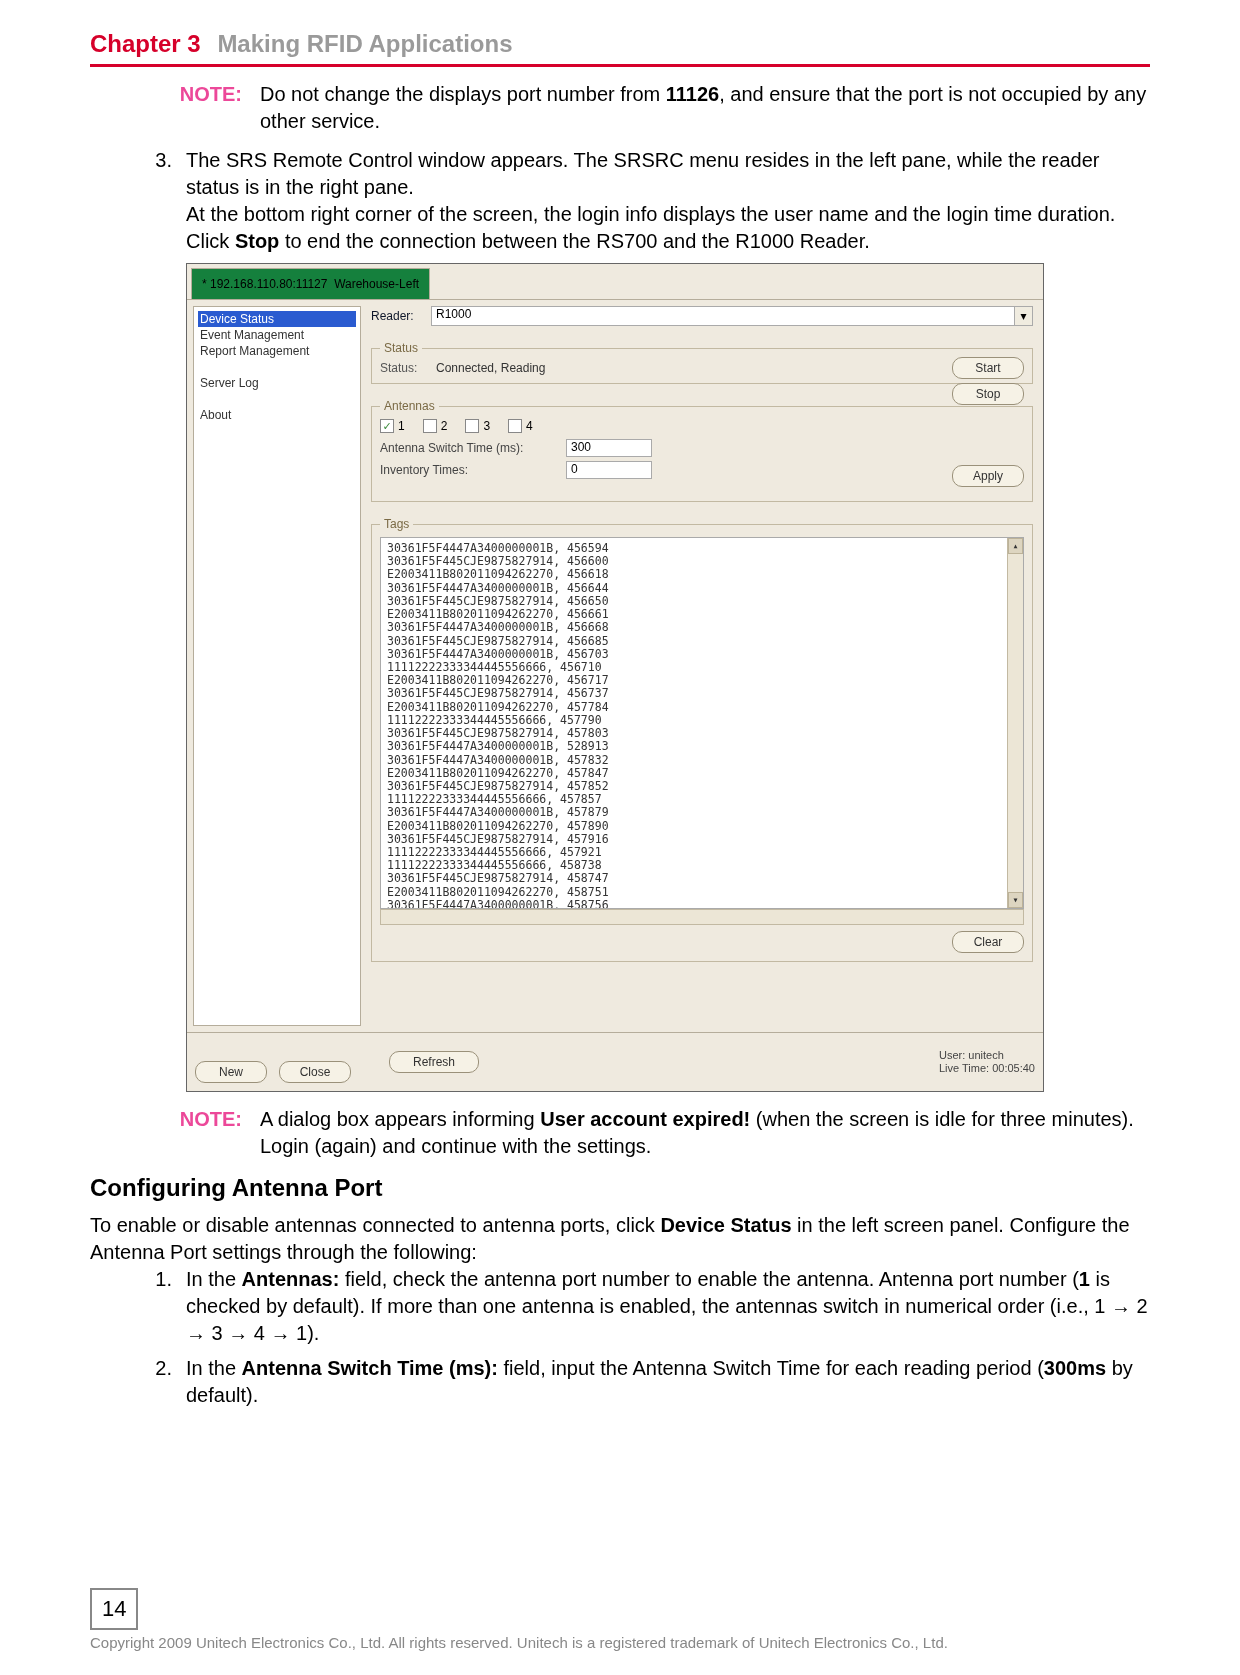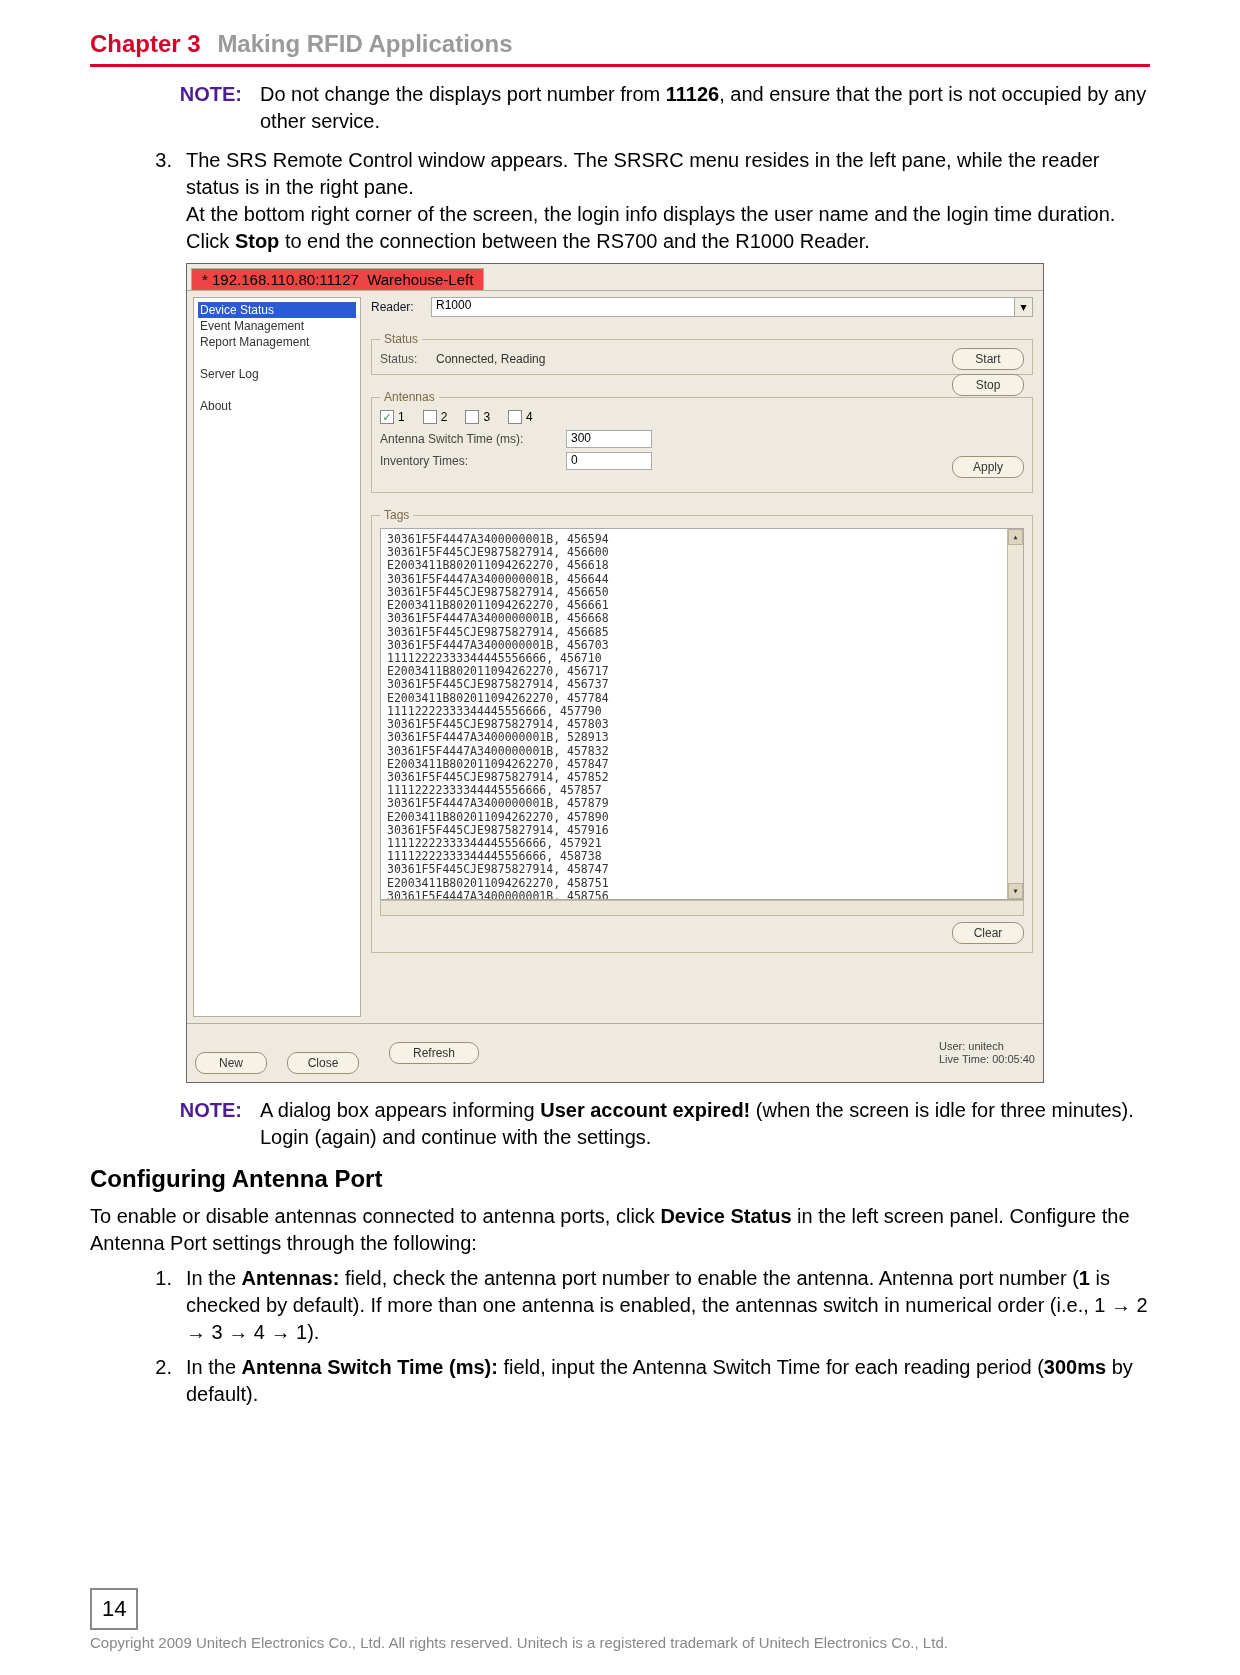--- a/index.html
+++ b/index.html
@@ -32,21 +32,21 @@
   .content-indent {
     margin-left: 40px;
   }
   .note-row {
     display: flex;
     margin-bottom: 12px;
     font-size: 20px;
     line-height: 1.35;
   }
   .note-label {
-    color: #4c1d95;
+    color: #ec4899;
     font-weight: bold;
     width: 130px;
     text-align: right;
     padding-right: 18px;
     flex-shrink: 0;
     font-family: Arial, sans-serif;
   }
   .note-body { flex: 1; }
   .step-row {
     display: flex;
@@ -96,25 +96,25 @@
     color: #fff;
   }
   .winbtn.close { background: #e36a4a; border-color: #a03a20; }
   .tabstrip {
     background: #efeadf;
     padding: 4px 4px 0 4px;
     border-bottom: 1px solid #b5ad9b;
   }
   .tab {
     display: inline-block;
-    background: #ef4444;
+    background: #15803d;
     border: 1px solid #b5ad9b;
     border-bottom: 0;
-    padding: 2px 10px;
-    font-size: 15px;
+    padding: 8px 10px;
+    font-size: 12px;
   }
   .app-body {
     display: flex;
     background: #efeadf;
   }
   .sidebar {
     width: 168px;
     background: #fff;
     border: 1px solid #b5ad9b;
     margin: 6px 0 6px 6px;
@@ -191,32 +191,32 @@
   .tags-bottom-scroll {
     height: 16px; background: #ece6d6; border: 1px solid #c2b9a2;
     margin-top: 0;
   }
   .clear-wrap { text-align: right; margin-top: 6px; }
   .footer-bar {
     display: flex; align-items: center;
     background: #efeadf; border-top: 1px solid #b5ad9b;
     padding: 8px;
   }
-  .footer-left { display: flex; gap: 20px; width: 186px; margin-top: 20px; }
+  .footer-left { display: flex; gap: 12px; width: 186px; margin-top: 20px; }
   .footer-mid { padding-left: 8px; }
   .footer-right {
     margin-left: auto; font-size: 11px; color: #444; line-height: 1.2;
   }
 
   .section-h {
     font-size: 24px; font-weight: bold; margin: 14px 0 10px 0;
     font-family: Arial, sans-serif;
   }
   .body-para {
-    font-size: 20px; line-height: 1.35; margin-bottom: 8px;
+    font-size: 20px; line-height: 1.35; margin-bottom: 0;
   }
   .bold { font-weight: bold; }
 
   .page-footer {
     position: absolute;
     bottom: 24px; left: 0; right: 0;
     padding: 0 90px;
   }
   .page-num-box {
     display: inline-block;

